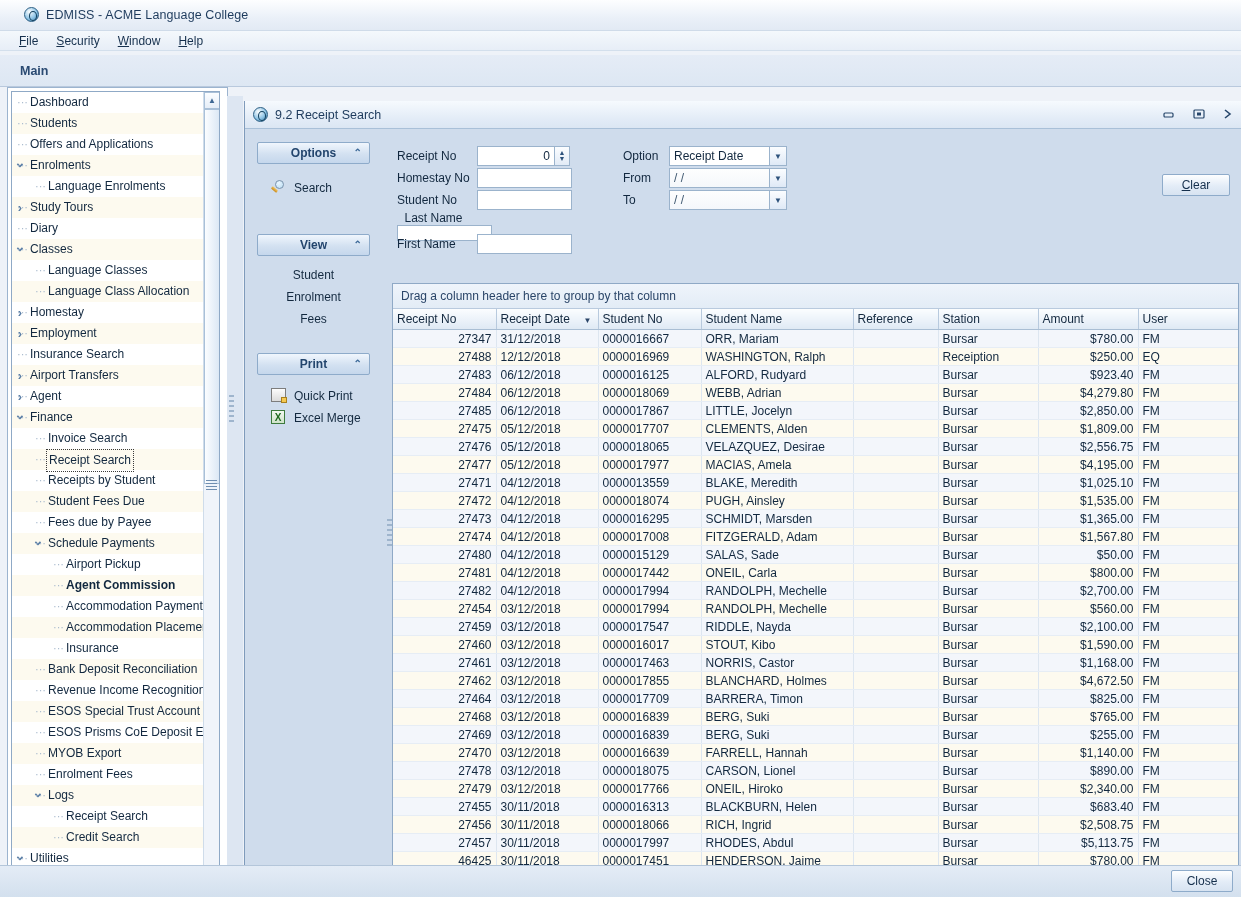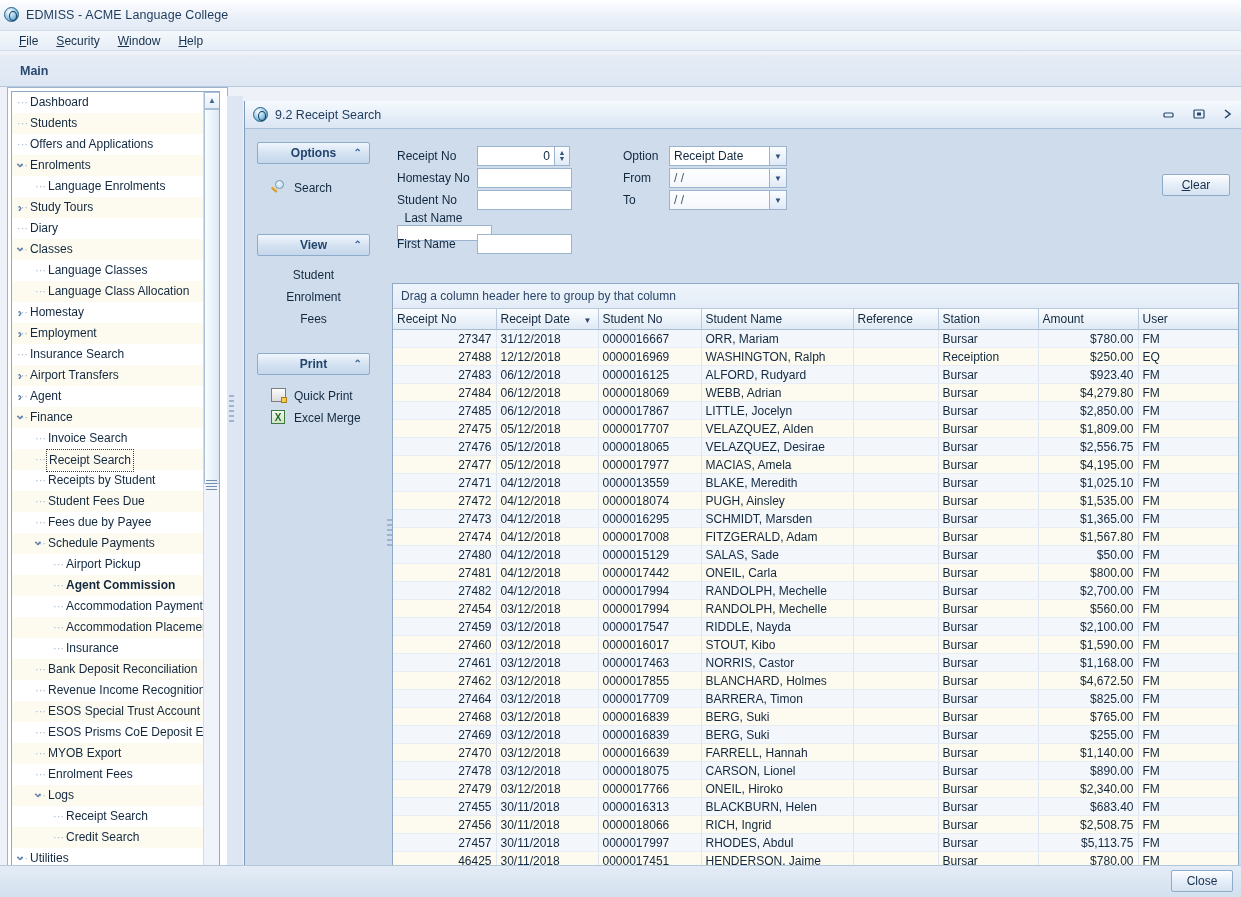--- a/index.html
+++ b/index.html
@@ -20,21 +20,21 @@
     background: #eef2f8;
   }
 
   
   #titlebar {
     position: absolute; left: 0; top: 0;
     width: 1241px; height: 31px;
     background: linear-gradient(#fdfeff, #eaf0f8 60%, #e2eaf4);
     border-bottom: 1px solid #cfdbe9;
     display: flex; align-items: center;
-    padding-left: 4px;
+    padding-left: 24px;
   }
   #titlebar .appicon {
     width: 16px; height: 16px; margin-right: 6px;
     display: inline-block; position: relative;
   }
   #titlebar .title {
     font-size: 12.5px; color: #1d3a5c; letter-spacing: .1px;
   }
 
   
@@ -636,21 +636,21 @@
                 <td>LITTLE, Jocelyn</td>
                 <td></td>
                 <td>Bursar</td>
                 <td class="num">$2,850.00</td>
                 <td>FM</td>
               </tr>
               <tr class="r-odd">
                 <td class="num">27475</td>
                 <td>05/12/2018</td>
                 <td>0000017707</td>
-                <td>VELAZQUEZ, Alden</td>
+                <td>CLEMENTS, Alden</td>
                 <td></td>
                 <td>Bursar</td>
                 <td class="num">$1,809.00</td>
                 <td>FM</td>
               </tr>
               <tr class="r-even">
                 <td class="num">27476</td>
                 <td>05/12/2018</td>
                 <td>0000018065</td>
                 <td>VELAZQUEZ, Desirae</td>

